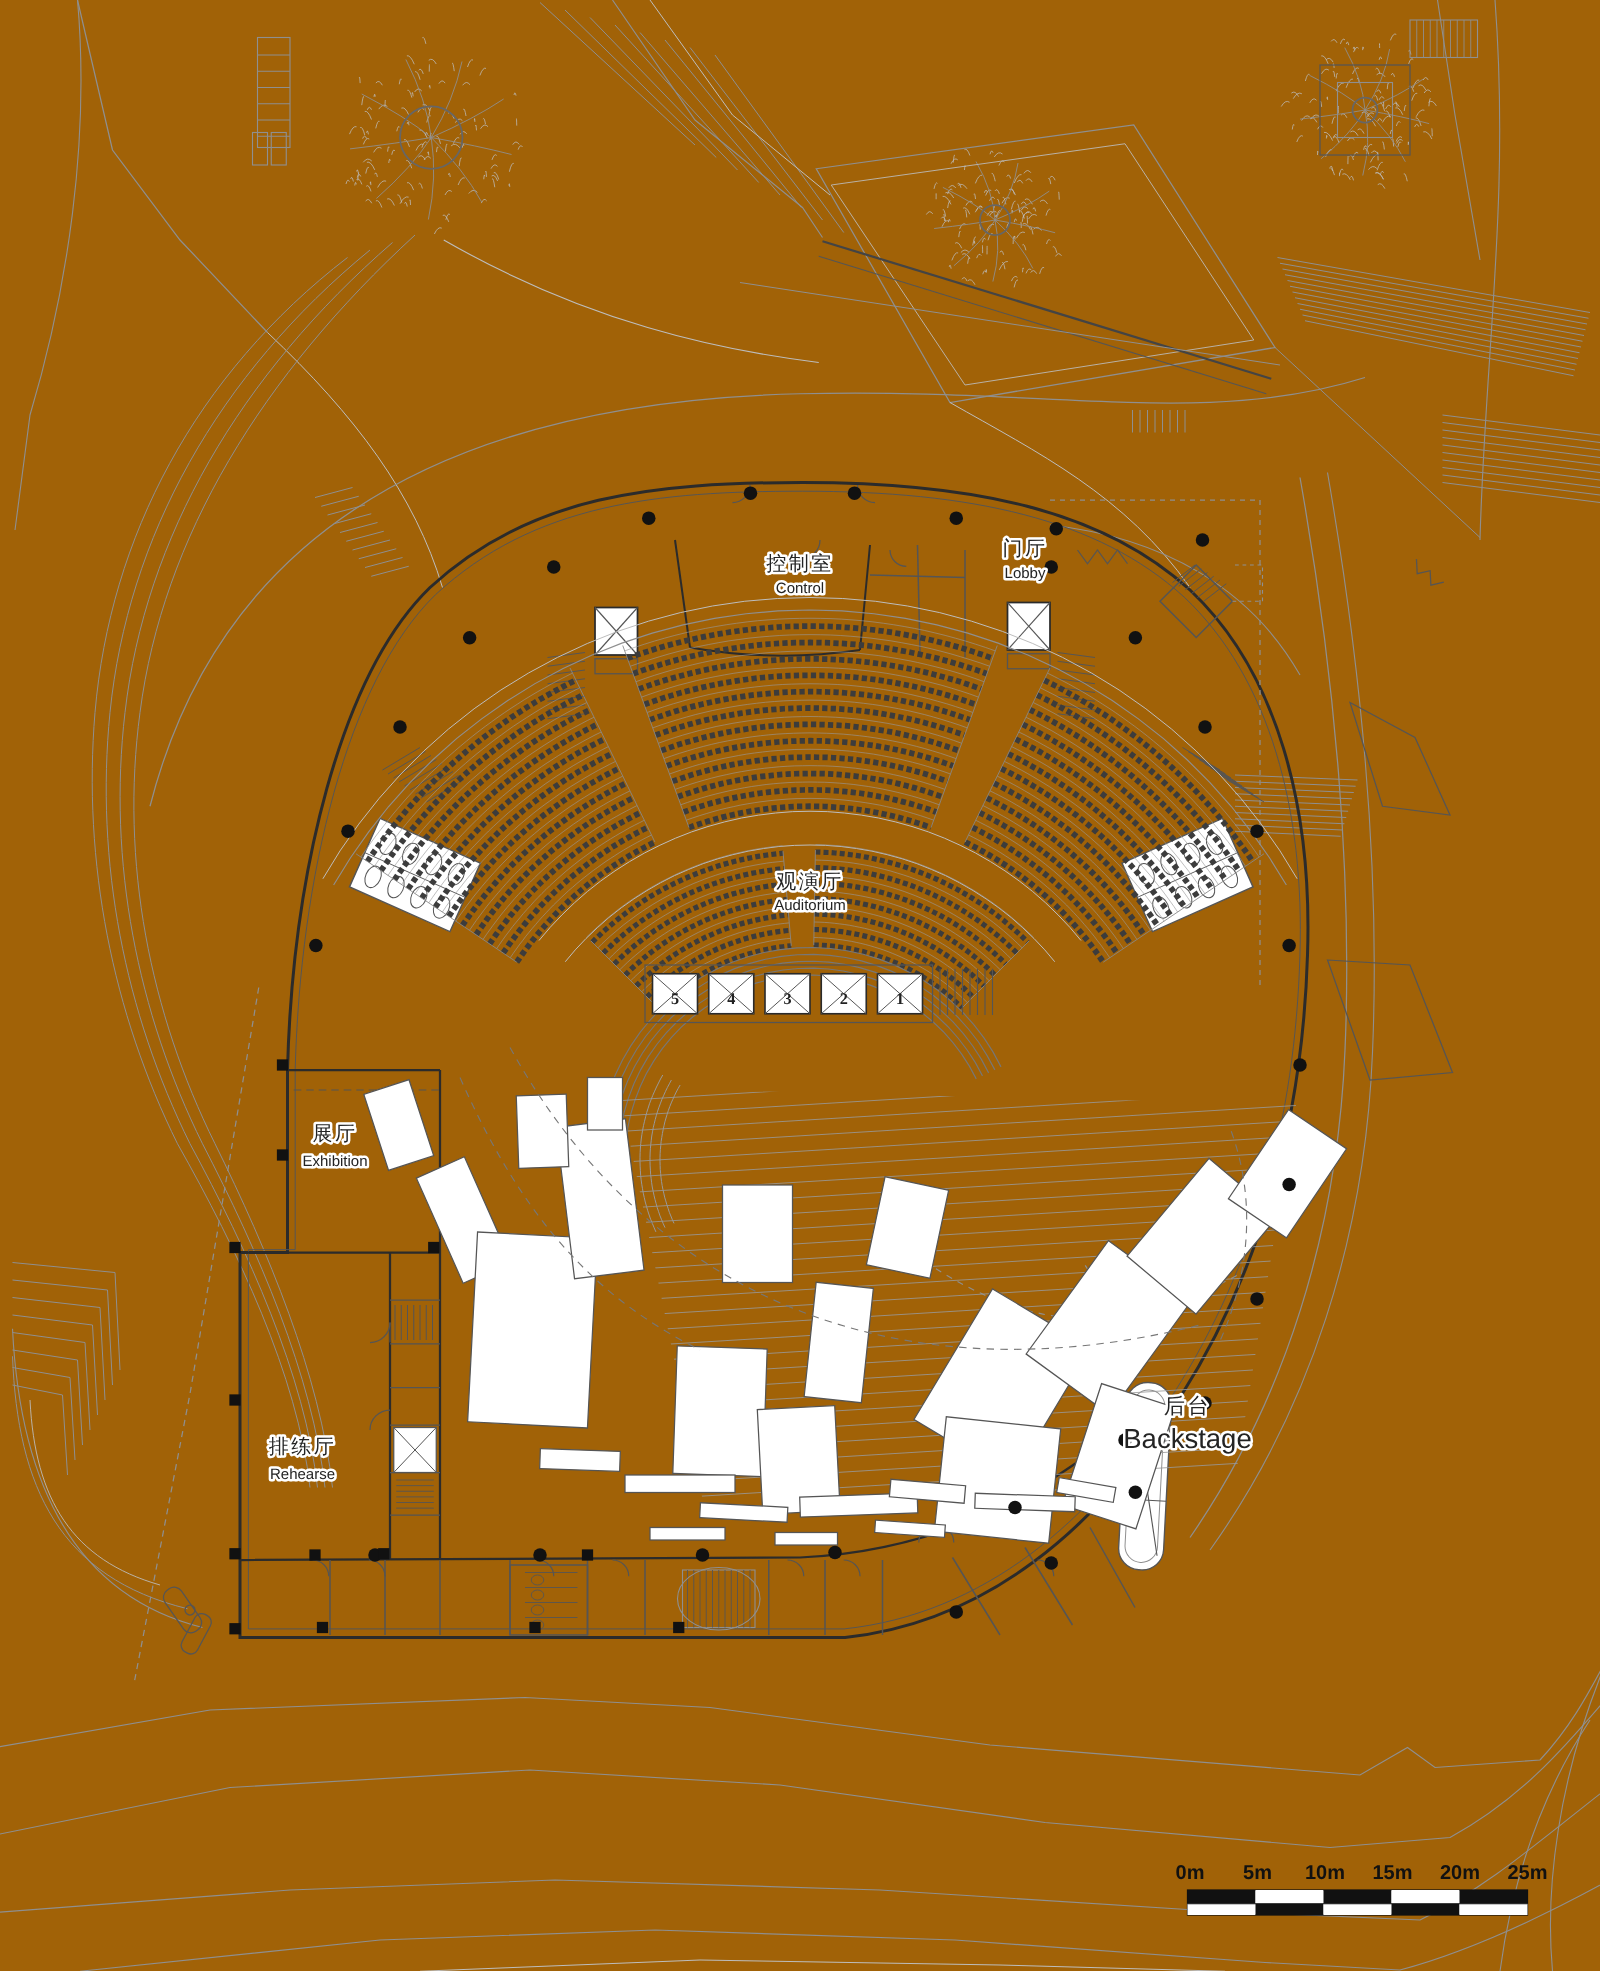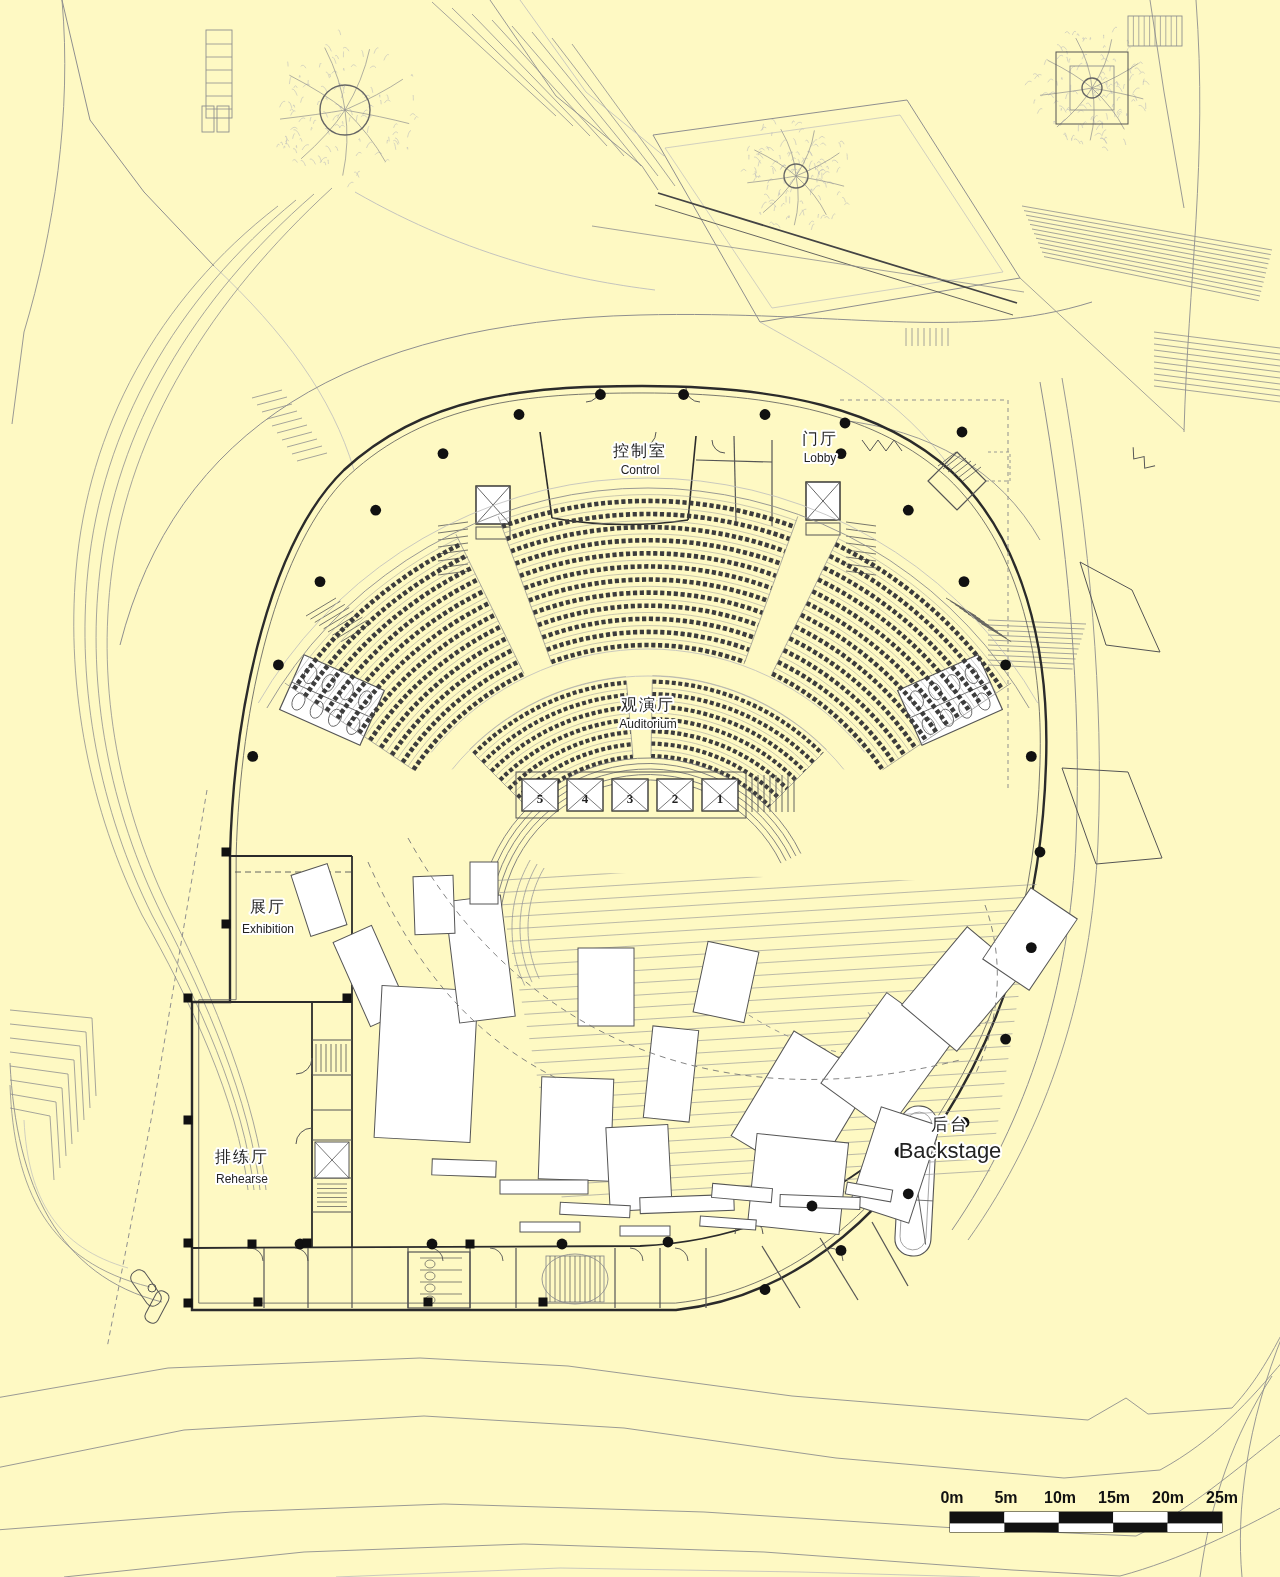--- a/index.html
+++ b/index.html
@@ -1,16 +1,16 @@
 <!DOCTYPE html>
 <html><head>
 <meta charset="utf-8">
 <style>
   html,body{margin:0;padding:0;background:#fff;}
-  #plan-wrap{position:relative;width:1280px;height:1577px;background:#fef9c3;overflow:hidden;}
+  #plan-wrap{position:relative;width:1280px;height:1577px;background:#a16207;overflow:hidden;}
   svg{display:block;}
   text{font-family:"Liberation Sans",sans-serif;}
   .lbl{fill:#232323;text-anchor:middle;paint-order:stroke;stroke:#ffffff;stroke-width:4px;stroke-linejoin:round;}
   .zh-lg{font-size:16px;letter-spacing:2px;}
   .en-lg{font-size:12px;}
   .zh-xl{font-size:17px;letter-spacing:2px;}
   .en-xl{font-size:22px;}
   .liftnum{font-family:"Liberation Serif",serif;font-weight:bold;font-size:13px;fill:#222;text-anchor:middle;}
   .scalelbl{font-size:16px;font-weight:600;fill:#111;text-anchor:middle;}
 </style>

